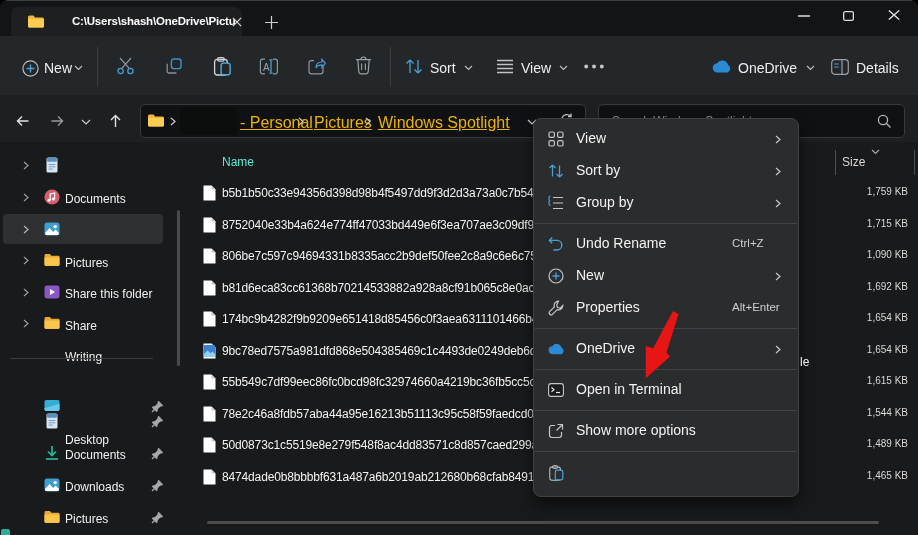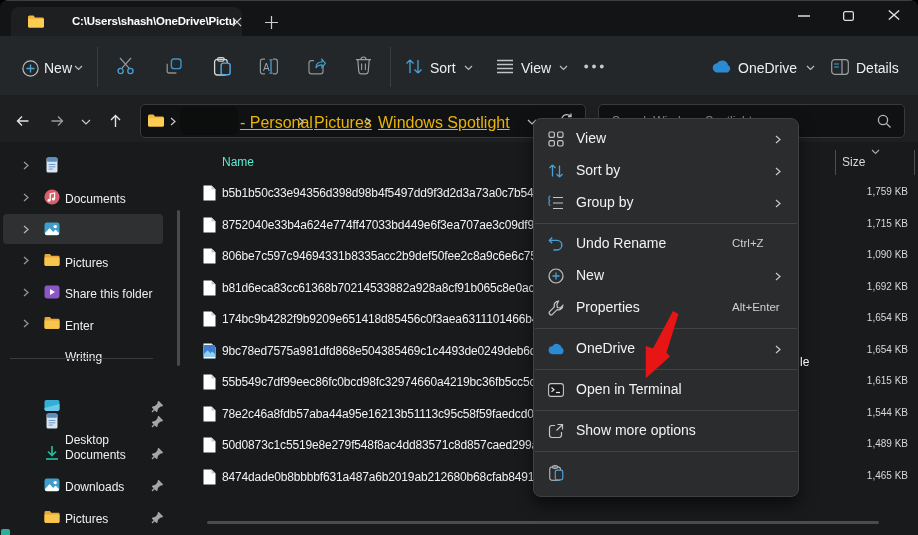--- a/index.html
+++ b/index.html
@@ -257,21 +257,21 @@
     <div class="side-txt">Share this folder</div>
   </div>
   <div class="side-item" style="top:276.5px">
     <svg class="side-chev" style="left:23px;top:11px" width="6" height="9" viewBox="0 0 6 9">
         <path d="M1 1 L5 4.5 L1 8" fill="none" stroke="#9a9a9a" stroke-width="1.2"></path>
       </svg>
     <svg class="side-ico" viewBox="0 0 16 16">
         <rect x="0.5" y="1.5" width="15" height="13" rx="2.4" fill="#8b57c6"></rect>
         <path d="M6 5 l5 3 -5 3 z" fill="#fff"></path>
       </svg>
-    <div class="side-txt">Enter</div>
+    <div class="side-txt">Share</div>
   </div>
   <div class="side-item" style="top:308px">
     <svg class="side-chev" style="left:23px;top:11px" width="6" height="9" viewBox="0 0 6 9">
         <path d="M1 1 L5 4.5 L1 8" fill="none" stroke="#9a9a9a" stroke-width="1.2"></path>
       </svg>
     <svg class="side-ico" viewBox="0 0 16 16">
         <path d="M0.5 3.4 q0-1.4 1.4-1.4 h4 l1.4 1.8 h7 q1.2 0 1.2 1.2 v7.6 q0 1.4-1.4 1.4 h-12.2 q-1.4 0-1.4-1.4 z" fill="#e9a83b"></path>
         <path d="M0.5 5.5 h15 v6.9 q0 1.4-1.4 1.4 h-12.2 q-1.4 0-1.4-1.4 z" fill="#f8c64c"></path>
       </svg>
     <div class="side-txt">Writing</div>

